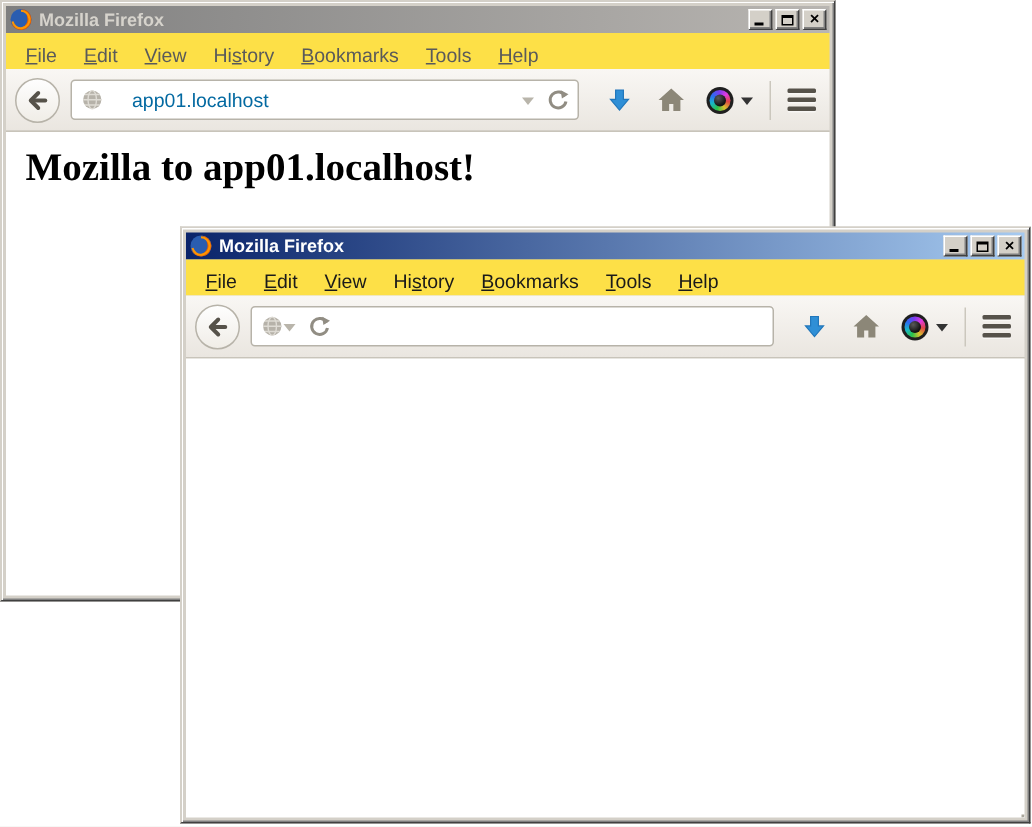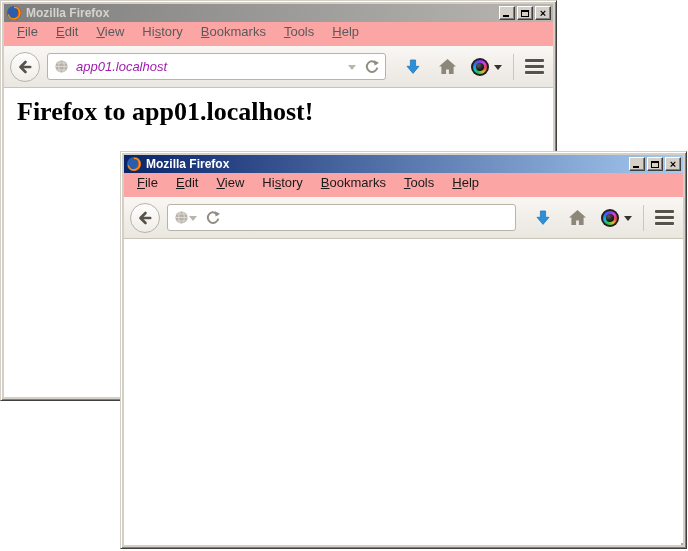--- a/index.html
+++ b/index.html
@@ -32,21 +32,21 @@
     width: 16px; height: 14px; position: relative;
     background: #d4d0c8; border: 1px solid; border-color: #fff #404040 #404040 #fff;
     box-shadow: inset -1px -1px 0 #808080;
     display: flex; align-items: center; justify-content: center; padding: 0; cursor: default;
   }
   .glyph-min { position: absolute; left: 3px; bottom: 2px; width: 6px; height: 2px; background: #000; }
   .glyph-max { width: 8px; height: 7px; border: 1px solid #000; border-top-width: 2px; }
   .glyph-close { font: bold 11px "Liberation Sans", sans-serif; line-height: 10px; color: #000; }
 
   
-  .menubar { flex: 0 0 24px; display: flex; align-items: flex-start; font-size: 13px; padding-left: 4px; background: #fca5a5; }
+  .menubar { flex: 0 0 24px; display: flex; align-items: flex-end; font-size: 13px; padding-left: 4px; background: #fde047; }
   .menu-item { padding: 2px 9px; white-space: nowrap; cursor: default; }
   .win1 .menu-item { color: #5a5a5a; }
   .win2 .menu-item { color: #1a1a1a; }
 
   
   .navbar {
     flex: 0 0 42px; display: flex; align-items: center;
     background: linear-gradient(#f9f7f4, #eae6e0);
     border-bottom: 1px solid #c8c4ba; padding: 0 9px 0 6px;
   }
@@ -54,21 +54,21 @@
     width: 30px; height: 30px; flex: 0 0 30px; border-radius: 50%;
     border: 1px solid #b7b3a9; background: linear-gradient(#fefefe, #f0ede7);
     display: flex; align-items: center; justify-content: center; padding: 0;
   }
   .urlbar {
     flex: 1; height: 27px; margin-left: 7px; min-width: 0;
     background: #fff; border: 1px solid #b7b3a9; border-radius: 3px;
     display: flex; align-items: center; padding: 0 5px 0 6px;
   }
   .globe { display: inline-flex; flex: 0 0 15px; }
-  .url-text { flex: 1; font-size: 13px; color: #a21caf; margin-left: 7px; white-space: nowrap; overflow: hidden; font-style: italic; }
+  .url-text { flex: 1; font-size: 13px; color: #0369a1; margin-left: 19px; white-space: nowrap; overflow: hidden; }
   .url-drop {
     width: 0; height: 0; border: 4px solid transparent; border-top: 5px solid #b9b5ab;
     margin: 5px 8px 0 0; display: inline-block;
   }
   .icon-btn { background: none; border: none; padding: 0; display: inline-flex; align-items: center; cursor: default; }
   .dl-btn { margin-left: 18px; }
   .home-btn { margin-left: 16px; }
   .cw-btn { margin-left: 14px; }
   .cw { width: 18px; height: 18px; border-radius: 50%; background: #1f1f1f; position: relative; }
   .cw::before { content: ""; position: absolute; inset: 2px; border-radius: 50%;
@@ -175,21 +175,21 @@
       <div class="sep"></div>
       <button class="icon-btn">
         <span class="hamburger">
             <span></span>
             <span></span>
             <span></span>
           </span>
       </button>
     </div>
     <div class="content">
-      <h1>Firefox to app01.localhost!</h1>
+      <h1>Mozilla to app01.localhost!</h1>
     </div>
   </div>
 
   <div class="fx-window win2">
     <div class="titlebar">
       <span class="fx-logo">
         <svg viewBox="0 0 16 16" width="16" height="16">
           <circle cx="8" cy="8" r="7" fill="#2a5db0"></circle>
           <path d="M8 1 A7 7 0 1 1 1.2 9.8 A5.6 5.6 0 0 0 12 6 A5 5 0 0 0 8 1Z" fill="#e66000"></path>
           <path d="M8 2.2 A5.8 5.8 0 1 1 2.3 9.4" fill="none" stroke="#ff9500" stroke-width="1.4"></path>

